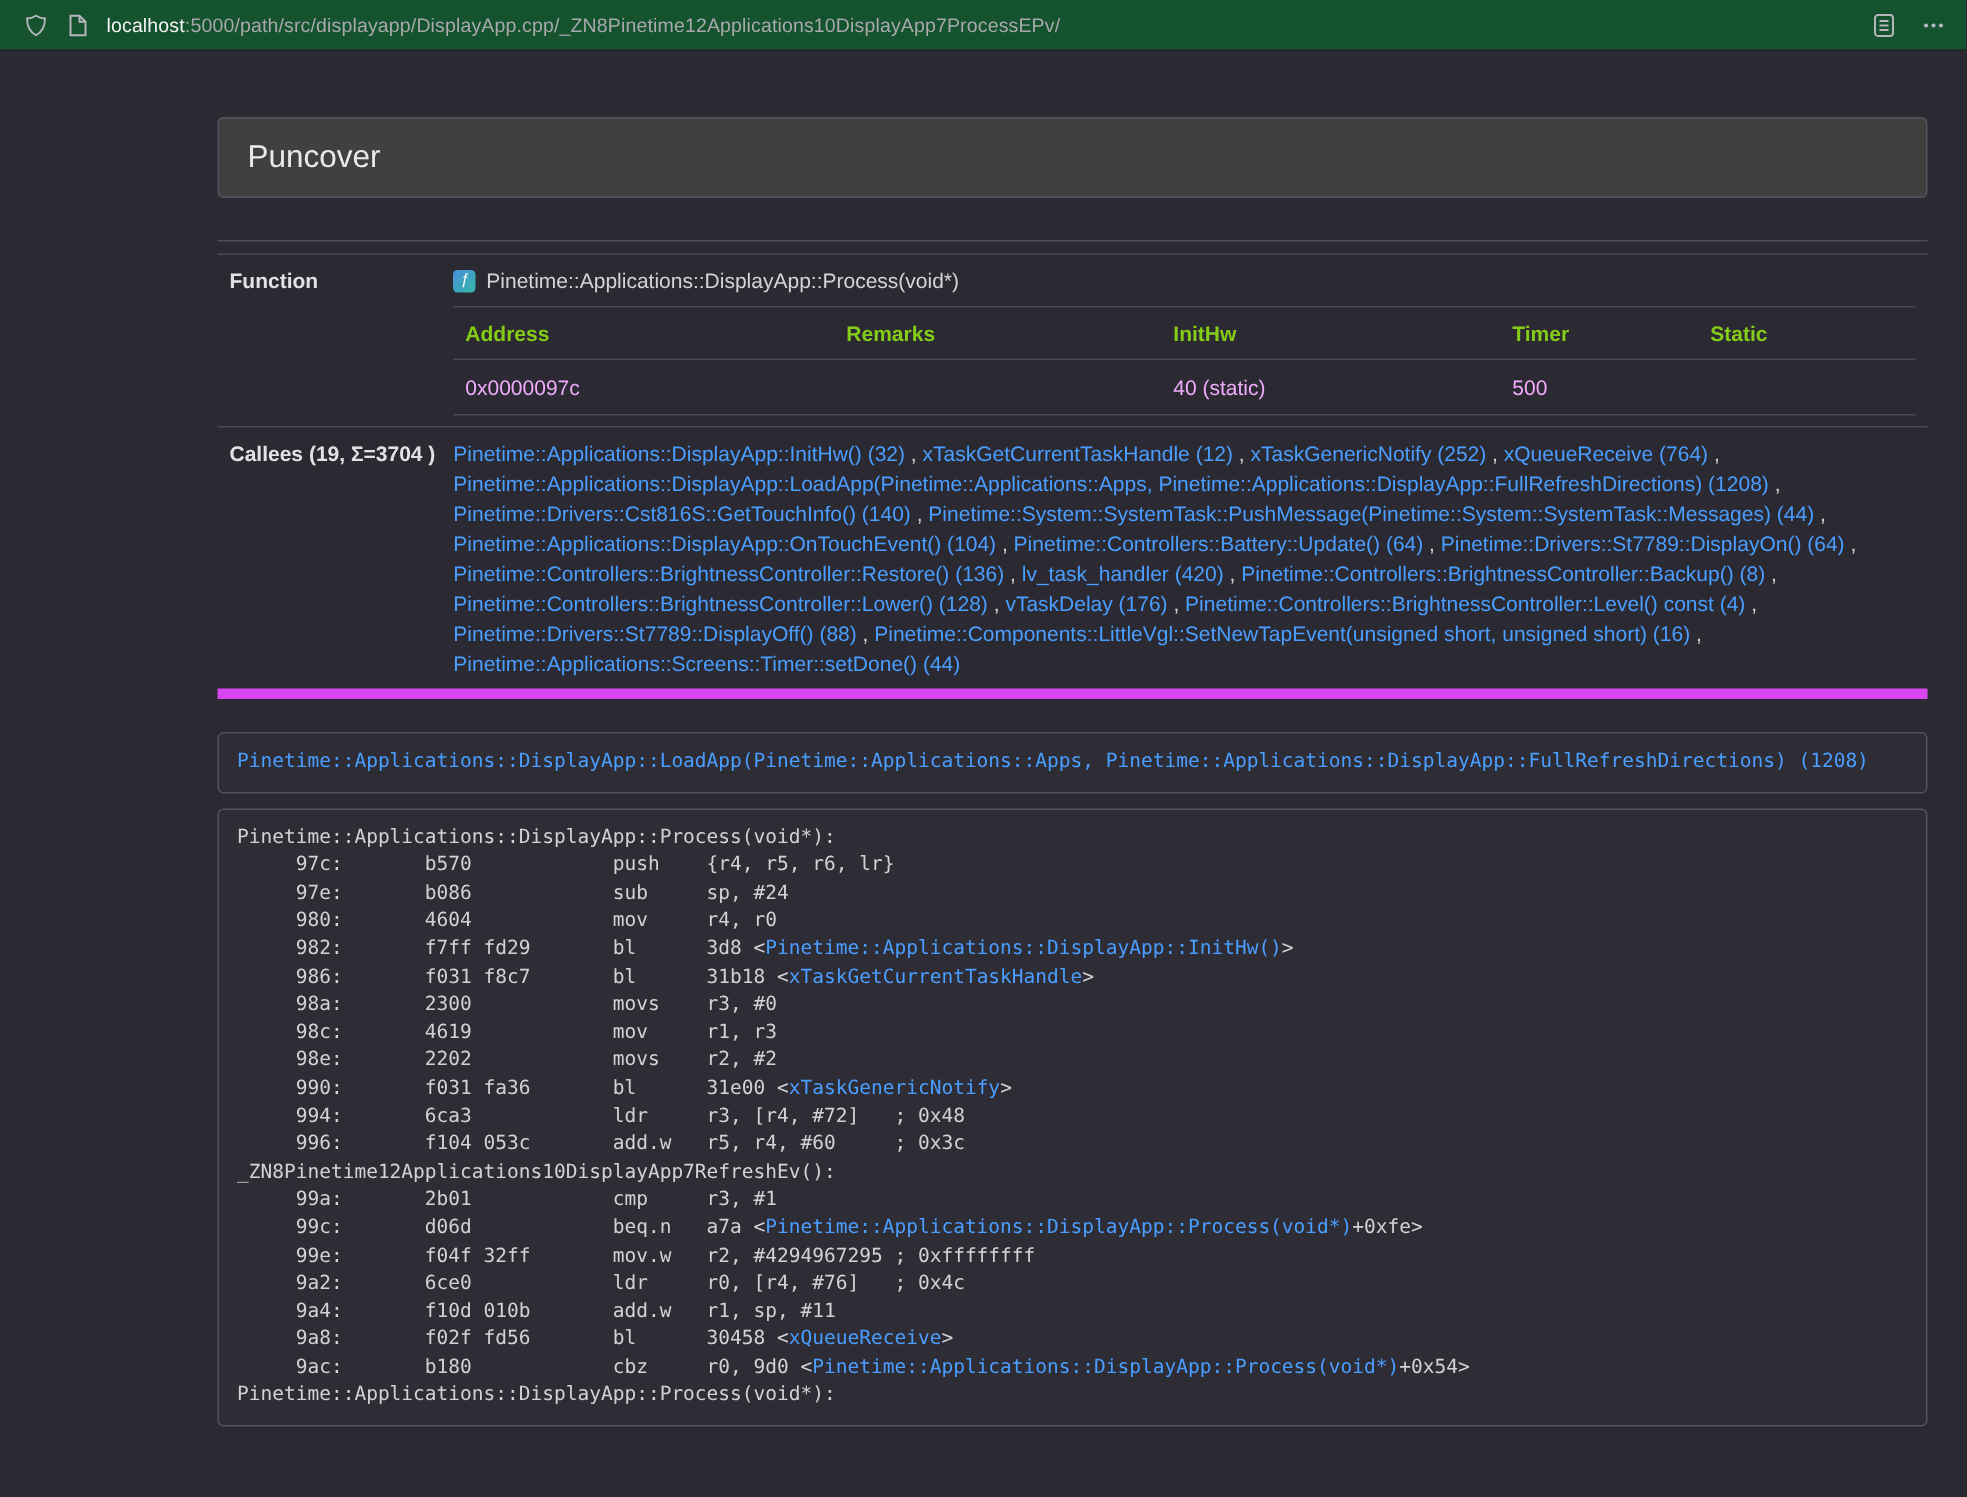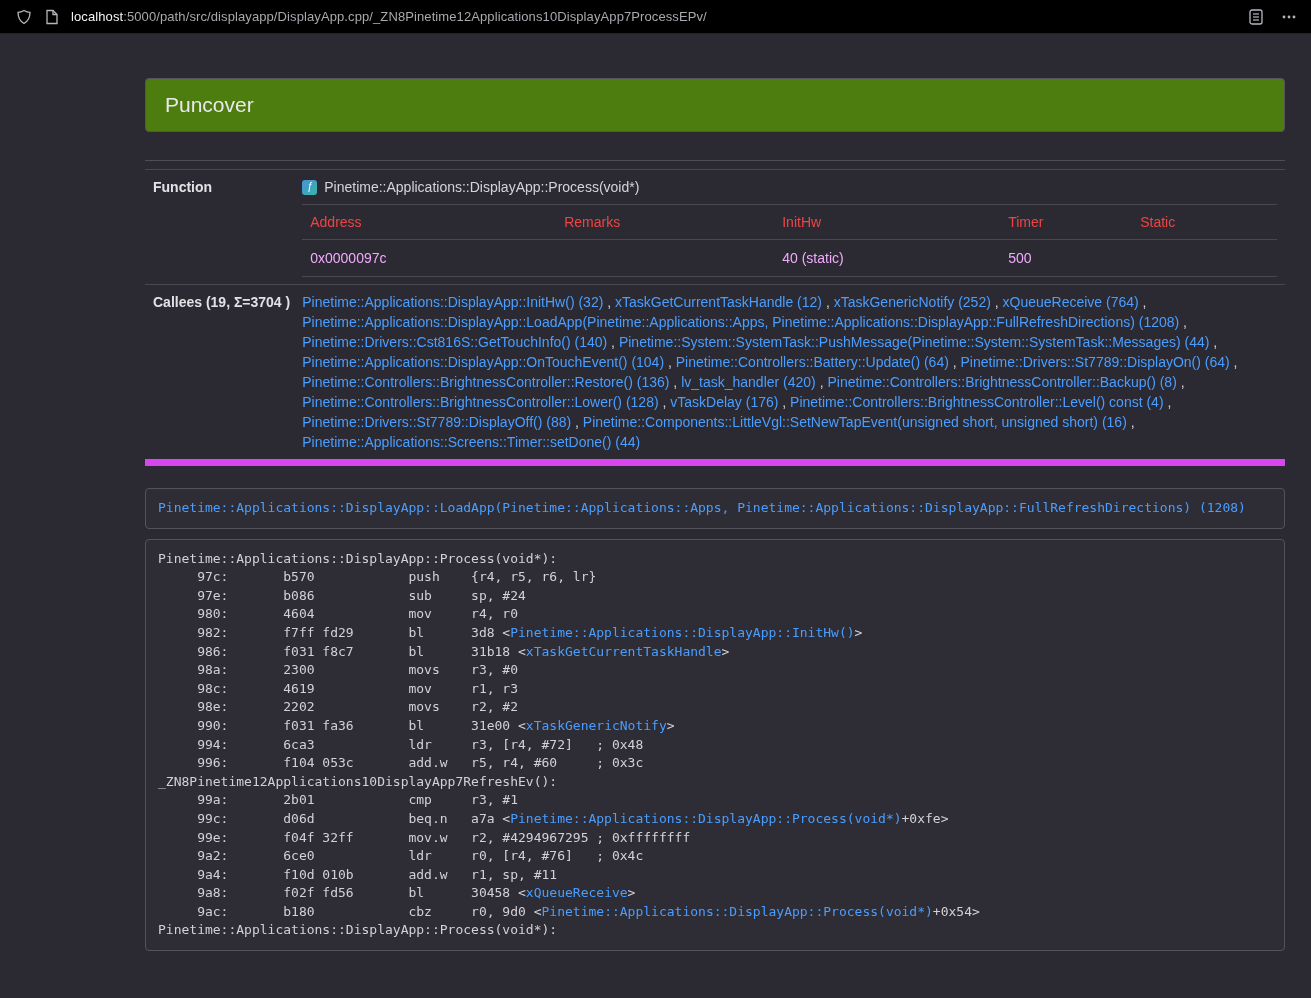--- a/index.html
+++ b/index.html
@@ -7,21 +7,21 @@
   body {
     background: #2b2a33;
     font-family: "Liberation Sans", sans-serif;
     overflow: hidden;
     position: relative;
     color: #d4d4d8;
   }
   
   .topbar {
     height: 34px;
-    background: #000000;
+    background: #14532d;
     border-bottom: 1px solid #232327;
     display: flex;
     align-items: center;
     padding: 0 14px 0 16px;
   }
   .topbar .icn { display: inline-flex; align-items: center; justify-content: center; flex: 0 0 auto; }
   .topbar .icn + .icn { margin-left: 13px; }
   .urlbox {
     flex: 1 1 auto;
     margin-left: 12px;
@@ -37,21 +37,21 @@
 
   
   .container {
     margin-left: 145px;
     width: 1140px;
   }
   .hero {
     margin-top: 44px;
     border: 1px solid #55545e;
     border-radius: 4px;
-    background: #4d7c0f;
+    background: #404040;
     padding: 14px 19px;
   }
   .hero-title { font-size: 21px; font-weight: 400; color: #e9e9ec; }
 
   hr.divider {
     border: 0;
     border-top: 1px solid #4e4d57;
     margin: 28px 0 0 0;
   }
 
@@ -106,22 +106,22 @@
     margin-right: 7px;
     flex: 0 0 auto;
   }
   table.inner-table {
     width: 100%;
     border-collapse: collapse;
     margin-top: 7px;
   }
   table.inner-table th {
     text-align: left;
-    font-weight: normal;
-    color: #ef4444;
+    font-weight: bold;
+    color: #84cc16;
     padding: 7px 8px;
     border-top: 1px solid #494851;
     border-bottom: 1px solid #494851;
   }
   table.inner-table td {
     padding: 8px 8px;
     border-bottom: 1px solid #494851;
     color: #f0abfc;
   }
   .callees { line-height: 19.5px; }

